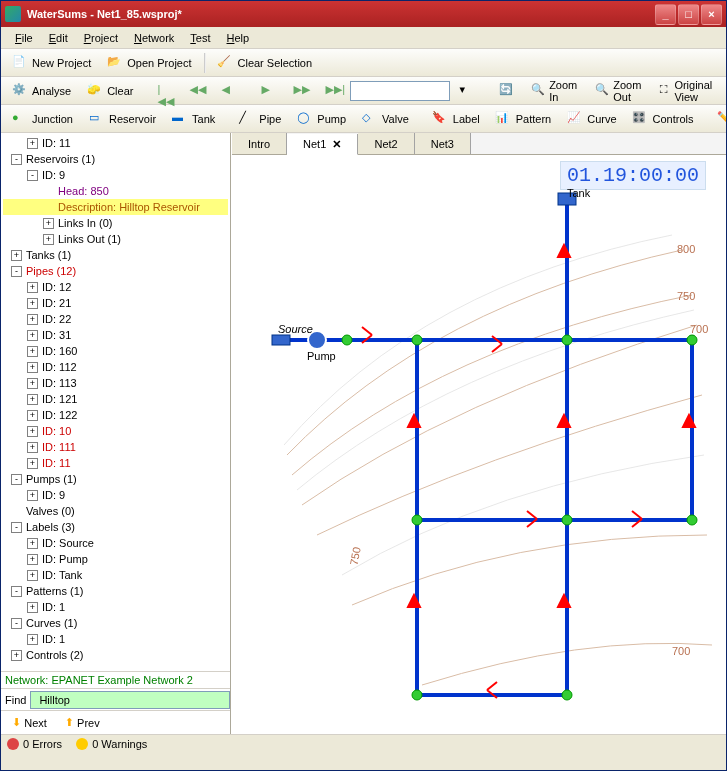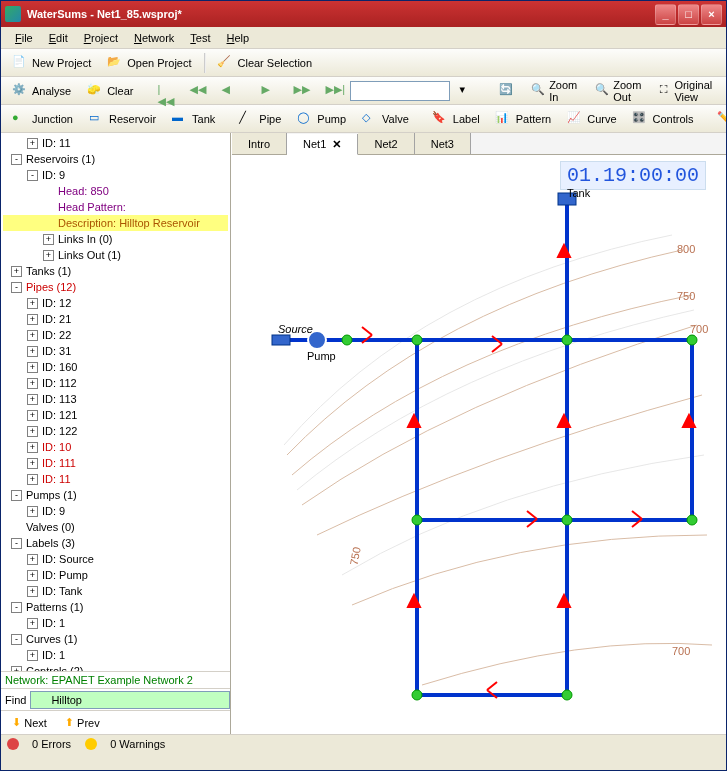--- a/index.html
+++ b/index.html
@@ -26,33 +26,33 @@
 .tree-row.highlight { background: #ffff80; }
 .tree-row .exp { width: 11px; height: 11px; border: 1px solid #808080; background:#fff; display:inline-flex; align-items:center; justify-content:center; font-size:9px; line-height:9px; margin-right: 4px; cursor:pointer; color:#000;}
 .tree-row .noexp { width:11px; height:11px; margin-right:4px; display:inline-block;}
 .tree-row .sp { display:inline-block; }
 .tree-label.purple { color: #800080; }
 .tree-label.orange { color: #aa5500; }
 .tree-label.red { color: #cc0000; }
 .netline { color: #008000; padding: 2px 4px; border-top: 1px solid #d4d0c8;}
 .findbar { display: flex; align-items: center; height: 22px; border-top: 1px solid #d4d0c8; }
 .findbar .flabel { padding: 0 4px; }
-.findbar .finput { flex:1; background: #c0ffc0; border:1px solid #7f9db9; height:18px; padding: 0 20px; }
+.findbar .finput { flex:1; background: #c0ffc0; border:1px solid #7f9db9; height:18px; padding: 0 8px; }
 .navbar { display: flex; align-items: center; height: 24px; border-top: 1px solid #d4d0c8; padding: 0 4px; gap: 4px;}
 .navbtn { display:flex; align-items:center; gap:3px; padding:2px 6px; border:1px solid transparent; border-radius:3px; cursor:pointer;}
 .canvas-area { flex: 1; background: #fff; display:flex; flex-direction:column; border-left:1px solid #fff;}
 .tabbar { height: 22px; display: flex; background: #f4f4f4; border-bottom: 1px solid #aca899; }
 .tab { padding: 3px 16px; border-right: 1px solid #a3a3a3; cursor:pointer; background:#ece9d8; display:flex; align-items:center; gap:6px;}
 .tab.active { background: #fff; border-bottom:1px solid #fff; position:relative; top:1px;}
 .tab .closex { font-weight:bold; cursor:pointer;}
 .canvas { flex:1; position:relative; overflow:hidden; background:#fff;}
 .timestamp { position:absolute; top:6px; right:20px; font-family: "Courier New", monospace; font-size:20px; color:#2255dd; background:#e8f0ff; padding:2px 6px; border:1px solid #cde; }
 .netlabel { position:absolute; font-size:11px; color:#000; }
 .statusbar { height: 18px; background: #ece9d8; border-top: 1px solid #d4d0c8; display:flex; align-items:center; padding:0 6px; gap: 14px; font-size:11px;}
-.statusbar .stat-item { display:flex; align-items:center; gap:13px;}
+.statusbar .stat-item { display:flex; align-items:center; gap:4px;}
 .stat-ico { width:12px; height:12px; border-radius:50%; display:inline-block;}
 .stat-ico.err { background:#d44; }
 .stat-ico.warn { background:#fc0; }
 svg { position:absolute; top:0; left:0; }
 </style>
 </head>
 <body>
 
 <div class="titlebar">
   <div class="appicon"></div>
@@ -206,25 +206,20 @@
         </div>
         <div class="tree-row">
           <span class="sp" style="width: 24px;"></span>
           <span class="exp">-</span>
           <span class="tree-label ">ID: 9</span>
         </div>
         <div class="tree-row">
           <span class="sp" style="width: 40px;"></span>
           <span class="noexp"></span>
           <span class="tree-label purple">Head: 850</span>
-        </div>
-        <div class="tree-row">
-          <span class="sp" style="width: 40px;"></span>
-          <span class="noexp"></span>
-          <span class="tree-label purple">Head Pattern:</span>
         </div>
         <div class="tree-row highlight">
           <span class="sp" style="width: 40px;"></span>
           <span class="noexp"></span>
           <span class="tree-label orange">Description: Hilltop Reservoir</span>
         </div>
         <div class="tree-row">
           <span class="sp" style="width: 40px;"></span>
           <span class="exp">+</span>
           <span class="tree-label ">Links In (0)</span>

